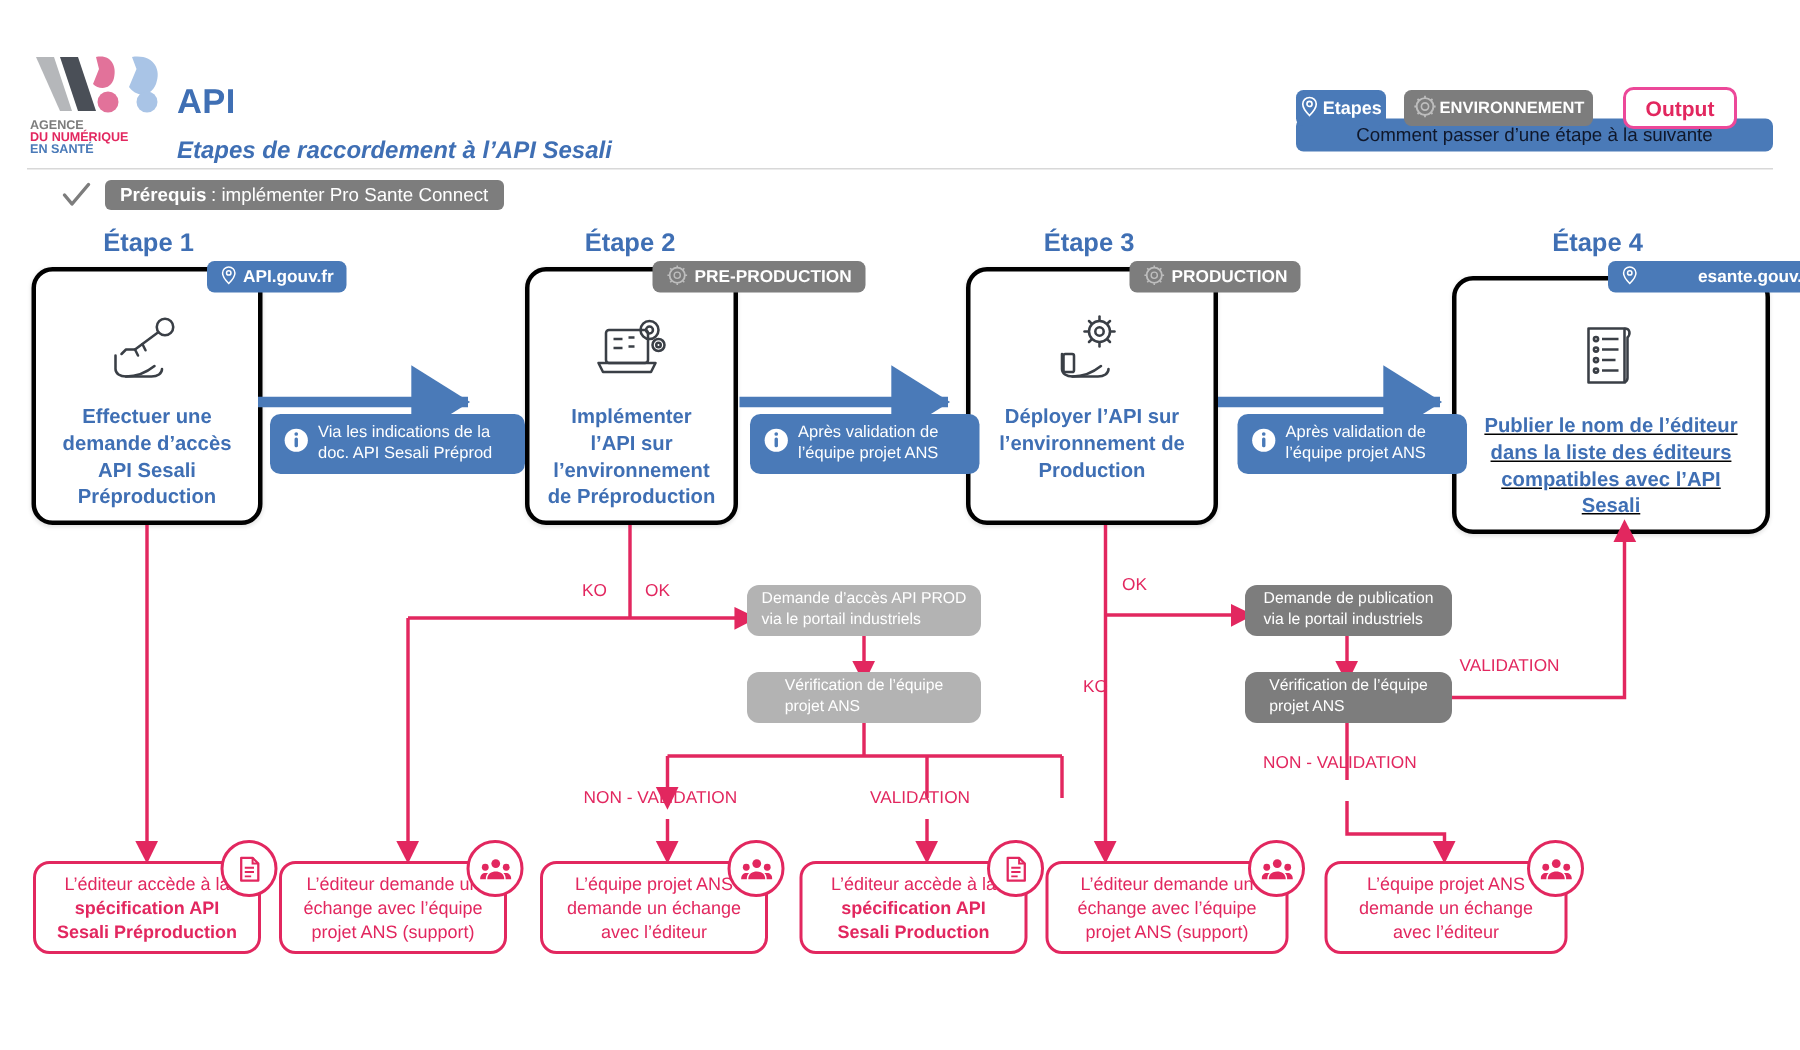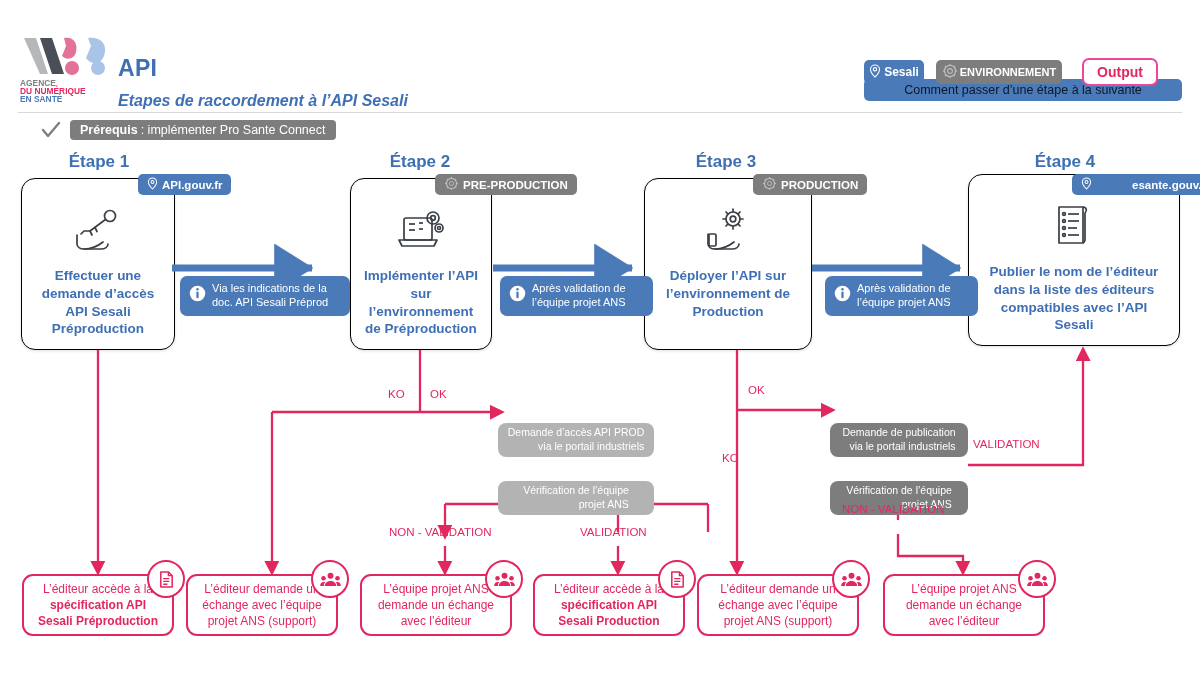--- a/index.html
+++ b/index.html
@@ -30,21 +30,21 @@
   #prereq-pill{position:absolute;left:70px;top:120px;height:20px;background:#7d7d7d;color:#fff;
      border-radius:4px;display:flex;align-items:center;padding:0 10px;font-size:12.5px;
      white-space:nowrap;}
   #prereq-pill b{font-weight:bold;margin-right:3px;}
 
   
   .step-head{position:absolute;font-size:17px;font-weight:bold;color:#3f6fb4;
      text-align:center;width:180px;}
 
   
-  .step-card{position:absolute;box-sizing:border-box;background:#fff;border:1px solid #000000;
+  .step-card{position:absolute;box-sizing:border-box;background:#fff;border:3px solid #000000;
      border-radius:14px;box-shadow:0 1px 3px rgba(0,0,0,.12);
      display:flex;flex-direction:column;align-items:center;justify-content:flex-start;}
   .step-card .card-icon{margin-top:22px;height:56px;display:flex;align-items:center;}
   .step-card .card-text{margin-top:10px;padding:0 12px;text-align:center;color:#3f6fb4;
      font-weight:bold;font-size:13.5px;line-height:1.32;}
 
   
   .env-badge{position:absolute;height:21px;border-radius:5px;display:flex;align-items:center;
      gap:4px;padding:0 9px;font-size:11.5px;font-weight:bold;color:#fff;white-space:nowrap;
      z-index:6;}
@@ -52,22 +52,22 @@
   .env-gray{background:#7d7d7d;}
 
   
   .info-pill{position:absolute;background:#4a7ab8;color:#fff;border-radius:7px;
      display:flex;align-items:center;gap:6px;padding:6px 9px;font-size:11px;line-height:1.25;
      z-index:6;}
   .info-pill .txt{white-space:pre-line;}
 
   
   .gray-box{position:absolute;box-sizing:border-box;background:#b3b3b3;color:#fff;
-     border-radius:8px;display:flex;align-items:center;justify-content:center;text-align:right;
-     font-size:10.5px;line-height:1.32;padding:0 8px;z-index:5;margin-top:33px;}
+     border-radius:8px;display:flex;align-items:center;justify-content:center;text-align:left;
+     font-size:10.5px;line-height:1.32;padding:0 8px;z-index:5;}
   .gray-box.dark{background:#7d7d7d;}
 
   
   .out-box{position:absolute;box-sizing:border-box;background:#fff;border:2.5px solid #e2275f;
      border-radius:11px;color:#e2275f;display:flex;align-items:center;justify-content:center;
      text-align:center;font-size:12px;line-height:1.35;padding:0 9px;z-index:5;}
   .out-box b{font-weight:bold;}
   .out-icon{position:absolute;width:34px;height:34px;border-radius:50%;background:#fff;
      border:2.5px solid #e2275f;display:flex;align-items:center;justify-content:center;z-index:7;}
 
@@ -150,21 +150,21 @@
 
   <div class="top-btn" id="btn-comment">Comment passer d’une étape à la suivante</div>
 
   <div class="top-btn" id="btn-outil">
     <span>
       <svg width="12" height="14" viewBox="0 0 12 14">
           <path d="M6,1 C8.5,1 10.5,3 10.5,5.4 C10.5,8.6 6,13 6,13 C6,13 1.5,8.6 1.5,5.4 C1.5,3 3.5,1 6,1 Z" fill="none" stroke="#fff" stroke-width="1.1"></path>
           <circle cx="6" cy="5.3" r="1.7" fill="none" stroke="#fff" stroke-width="1.1"></circle>
         </svg>
     </span>
-    <span>Sesali</span>
+    <span>Etapes</span>
   </div>
 
   <div class="top-btn" id="btn-env">
     <span>
       <svg width="16" height="16" viewBox="0 0 16 16">
           <circle cx="8" cy="8" r="5.6" fill="none" stroke="#bdbdbd" stroke-width="1.3"></circle>
           <circle cx="8" cy="8" r="2.4" fill="none" stroke="#bdbdbd" stroke-width="1.1"></circle>
           <g stroke="#bdbdbd" stroke-width="1.2">
             <path d="M8,0.9 L8,2.4"></path>
             <path d="M8,13.6 L8,15.1"></path>
@@ -251,21 +251,21 @@
             </g>
           <path d="M8,28 L8,38 C8,41 11,43 15,43 L32,43 C36,43 39,41 39,38"></path>
           <path d="M15,43 C23,43 29,40 34,36"></path>
           <rect x="9" y="28" width="7" height="12" rx="1.2"></rect>
         </g>
       </svg>
     </div>
     <div class="card-text">Déployer l’API sur l’environnement de Production</div>
   </div>
 
-  <div class="step-card" style="left:968px;top:174px;width:212px;height:172px;">
+  <div class="step-card" style="left:968px;top:184px;width:212px;height:172px;text-decoration:underline;">
     <div class="card-icon">
       <svg width="46" height="46" viewBox="0 0 46 46">
         <g fill="none" stroke="#3a3f46" stroke-width="1.7" stroke-linejoin="round">
           <path d="M8,5 L32,5 L32,41 L8,41 Z"></path>
           <path d="M32,5 C36,5 36,9 34,11 L34,38 C34,40 32,41 32,41"></path>
           <circle cx="13" cy="12" r="1.4"></circle>
             <path d="M17,12 L28,12"></path>
           <circle cx="13" cy="19" r="1.4"></circle>
             <path d="M17,19 L28,19"></path>
           <circle cx="13" cy="26" r="1.4"></circle>

